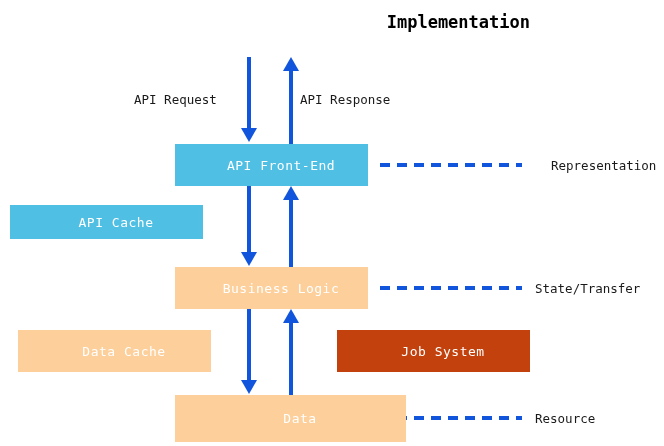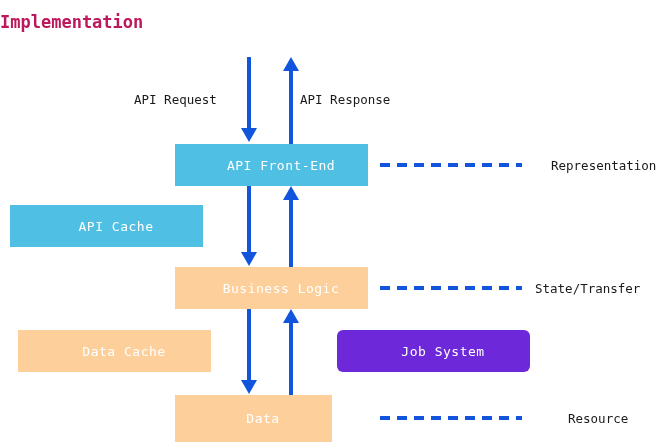--- a/index.html
+++ b/index.html
@@ -19,50 +19,50 @@
     height: 446px;
     background: #ffffff;
   }
 
   
   .title {
     position: absolute;
     left: 0;
     top: 12px;
     width: 530px;
-    text-align: left;
+    text-align: right;
     font-size: 17px;
     font-weight: bold;
-    color: #be185d;
+    color: #000000;
     letter-spacing: 0px;
   }
 
   
   .box {
     position: absolute;
     display: flex;
     align-items: center;
     justify-content: center;
     color: #ffffff;
     font-size: 13px;
     letter-spacing: 0.5px;
     box-sizing: border-box;
     user-select: none;
     padding-left: 19px;
   }
   .box-blue   { background: #4FBFE4; }
   .box-peach  { background: #FCCF9B; text-align: center; }
-  .box-gray   { background: #6d28d9; border-radius: 6px; }
+  .box-gray   { background: #c2410c; }
 
   #box-api-frontend   { left: 175px; top: 144px; width: 193px; height: 42px; }
-  #box-api-cache      { left: 10px;  top: 205px; width: 193px; height: 42px; }
+  #box-api-cache      { left: 10px;  top: 205px; width: 193px; height: 34px; }
   #box-business-logic { left: 175px; top: 267px; width: 193px; height: 42px; }
   #box-data-cache     { left: 10px;  top: 330px; width: 193px; height: 42px; margin-left: 8px; }
   #box-job-system     { left: 337px; top: 330px; width: 193px; height: 42px; }
-  #box-data           { left: 175px; top: 395px; width: 157px; height: 47px; }
+  #box-data           { left: 175px; top: 395px; width: 231px; height: 47px; }
 
   
   .arrow-line {
     position: absolute;
     width: 4px;
     background: #1155DD;
   }
   .arrow-head {
     position: absolute;
     width: 0;
@@ -128,21 +128,21 @@
 
   <div class="arrow-line" style="left:289px; top:322px; height:73px;"></div>
   <div class="arrow-head head-up" style="left:283px; top:309px;"></div>
 
   <div class="dashed" style="top:163px;"></div>
   <div class="dashed" style="top:286px;"></div>
   <div class="dashed" style="top:416px;"></div>
 
   <div class="side-label" style="top:158px;padding-left:16px;">Representation</div>
   <div class="side-label" style="top:281px;">State/Transfer</div>
-  <div class="side-label" style="top:411px;margin-left:33px;">Resource</div>
+  <div class="side-label" style="top:411px;">Resource</div>
 
   <div class="box box-blue" id="box-api-frontend">
     <span>API Front-End</span>
   </div>
 
   <div class="box box-blue" id="box-api-cache">
     <span>API Cache</span>
   </div>
 
   <div class="box box-peach" id="box-business-logic">

